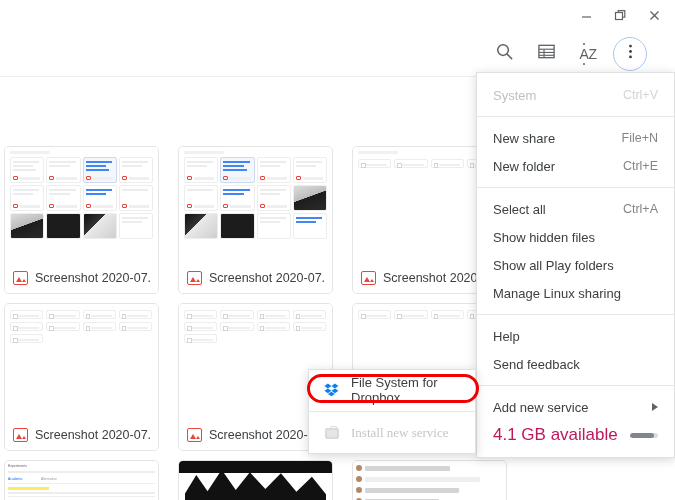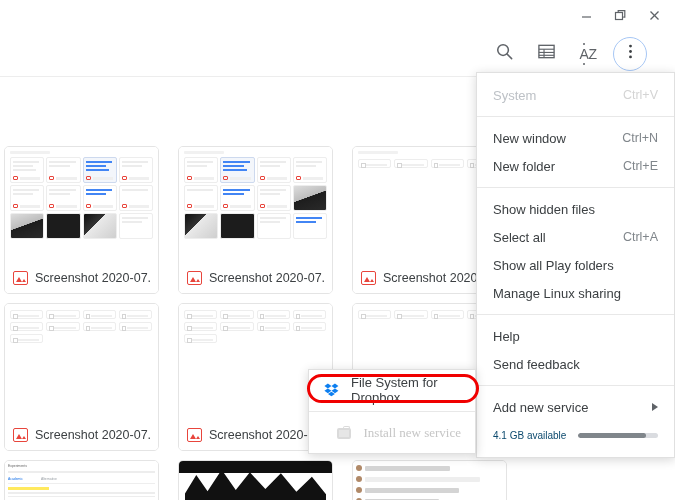--- a/index.html
+++ b/index.html
@@ -150,35 +150,35 @@
   .mi .acc { color:#80868b; font-size:12.5px; }
   .mi.disabled .lbl { color:#bdc1c6; }
   .mi.disabled .acc { color:#d4d4d4; }
   .sep { height:1px; background:#e8e8e8; margin:7px 0; }
   .caret {
     width:0;height:0;
     border-top:4.5px solid transparent; border-bottom:4.5px solid transparent;
     border-left:6px solid #5f6368;
   }
   .storage-row { height:28px; display:flex; align-items:center; padding:0 16px; gap:12px; }
-  .storage-row .lbl { font-size:10px; color:#0c4a6e; white-space:nowrap; }
+  .storage-row .lbl { font-size:17px; color:#be185d; white-space:nowrap; }
   .bar { flex:1; height:5px; border-radius:3px; background:#dadce0; position:relative; overflow:hidden; }
   .bar > span { position:absolute; left:0; top:0; bottom:0; background:#80868b; border-radius:3px; }
 
   
   .submenu {
     position:absolute; left:308px; top:369px; width:168px;
     background:#fff; border:1px solid #e0e0e0;
     box-shadow:0 2px 10px rgba(0,0,0,0.16);
     padding:6px 0 6px 0;
     z-index:50;
   }
   .smi {
     height:28px; display:flex; align-items:center; gap:11px;
-    padding:0 14px; font-size:13px; color:#3c4043;justify-content:flex-end;
+    padding:0 14px; font-size:13px; color:#3c4043;
   }
   .smi.disabled { color:#c6c6c6;font-family:Liberation Serif, serif; }
   .smi .ico { width:17px; display:flex; align-items:center; justify-content:center; flex:0 0 auto;}
   .highlight-ring {
     position:absolute; left:307px; top:374px; width:172px; height:29px;
     border:3px solid #f00000; border-radius:16px; z-index:60; pointer-events:none;
   }
   .folder-ico { width:14px; height:11px; border:1.6px solid #5f6368; border-radius:1.5px; position:relative; }
   .folder-ico:before { content:""; position:absolute; left:-3px; top:1px; width:3px; height:7px; border:1.6px solid #5f6368; border-right:none; border-radius:1.5px 0 0 1.5px; }
   .case-ico { width:14px; height:11px; border:2px solid #dadada; border-radius:2px; background:#e6e6e6; position:relative; }
@@ -536,36 +536,36 @@
   <div class="menu">
 
     <div class="mi disabled">
       <span class="lbl">System</span>
       <span class="acc">Ctrl+V</span>
     </div>
 
     <div class="sep"></div>
 
     <div class="mi">
-      <span class="lbl">New window</span>
-      <span class="acc">Ctrl+N</span>
+      <span class="lbl">New share</span>
+      <span class="acc">File+N</span>
     </div>
     <div class="mi">
       <span class="lbl">New folder</span>
       <span class="acc">Ctrl+E</span>
     </div>
 
     <div class="sep"></div>
 
     <div class="mi">
-      <span class="lbl">Show hidden files</span>
-    </div>
-    <div class="mi">
       <span class="lbl">Select all</span>
       <span class="acc">Ctrl+A</span>
+    </div>
+    <div class="mi">
+      <span class="lbl">Show hidden files</span>
     </div>
     <div class="mi">
       <span class="lbl">Show all Play folders</span>
     </div>
     <div class="mi">
       <span class="lbl">Manage Linux sharing</span>
     </div>
 
     <div class="sep"></div>
 

